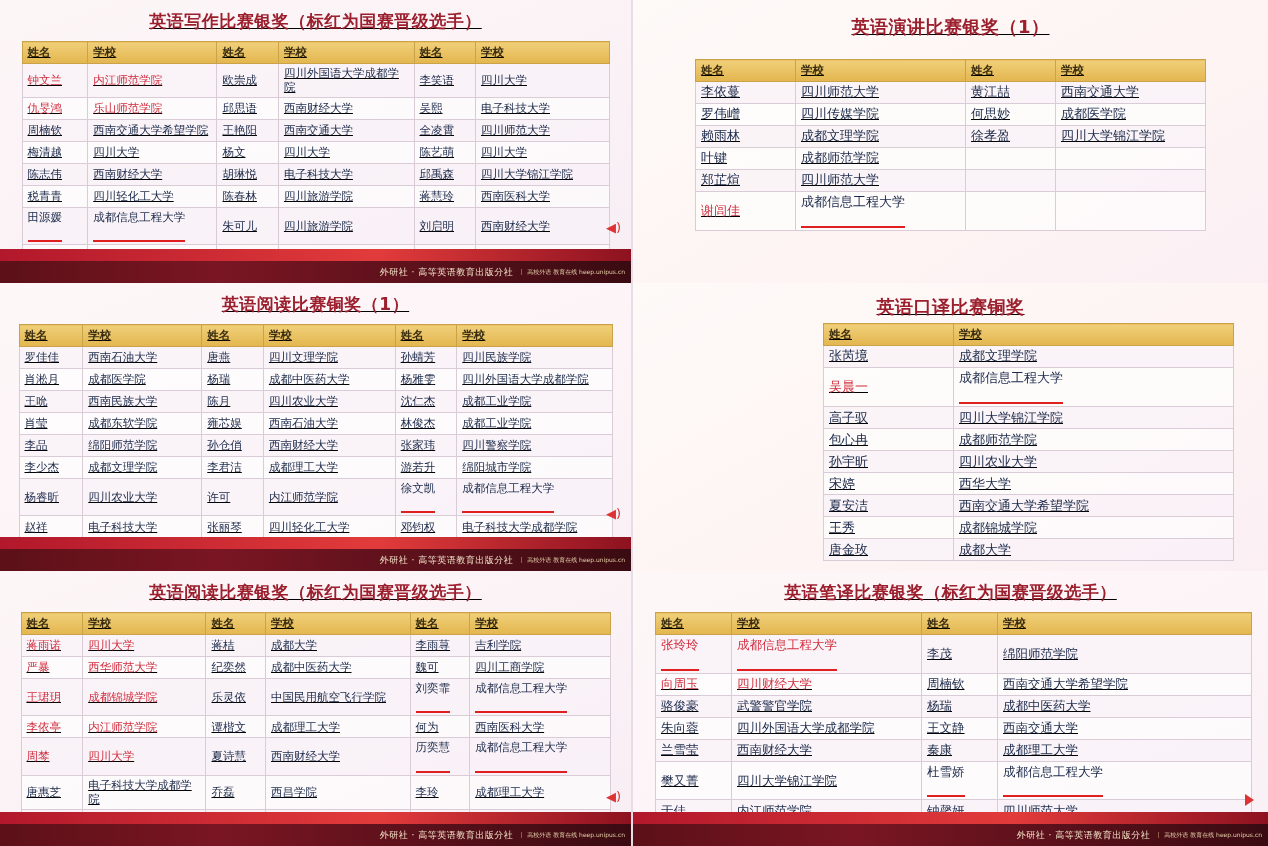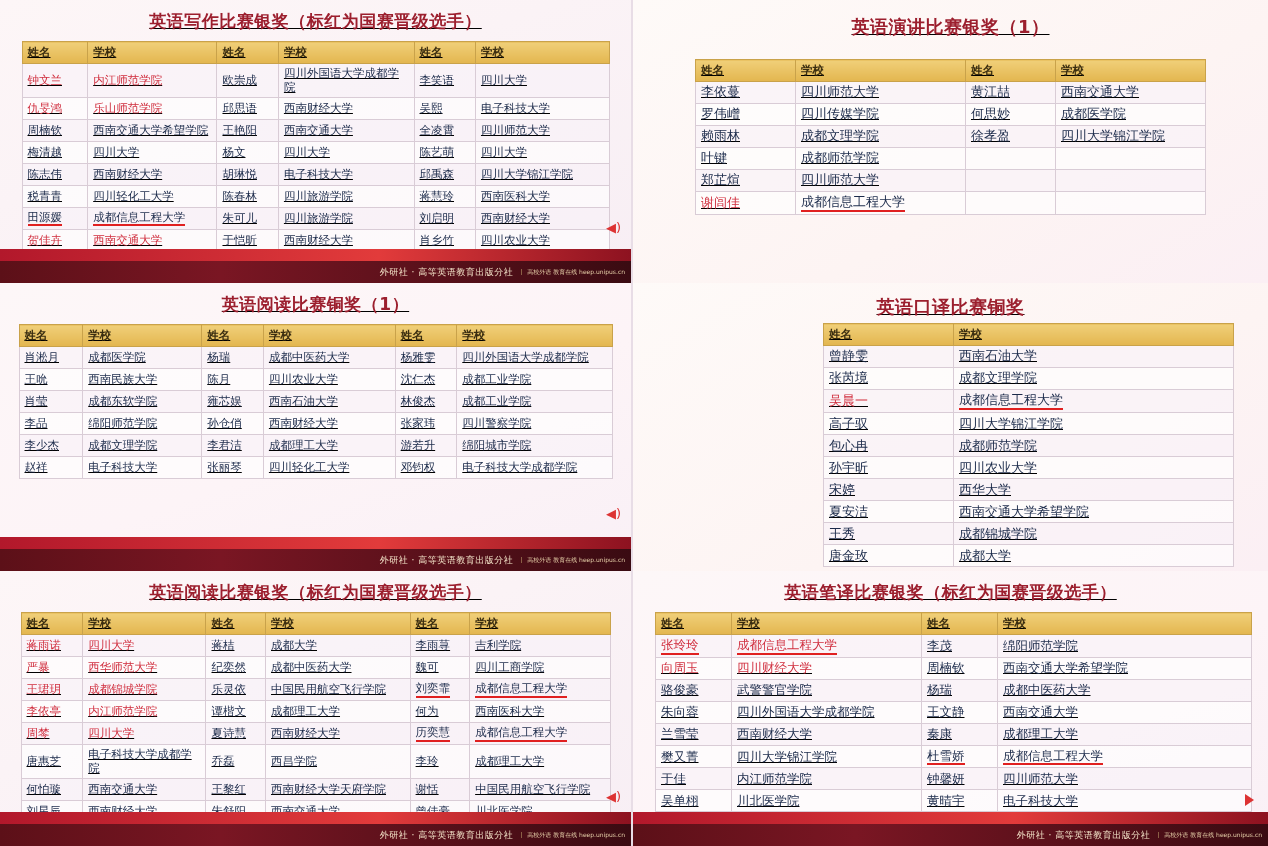--- a/index.html
+++ b/index.html
@@ -59,21 +59,21 @@
     border:1px solid #d9ccd6;
     padding:2px 5px;
     vertical-align:middle;
     line-height:1.25;
     height:17px;
     white-space:normal;
   }
   table.grd tr:nth-child(even) td{background:rgba(255,255,255,.45);}
   table.grd tr:nth-child(odd) td{background:rgba(246,238,246,.45);}
   .red{color:#d02e3e;}
-  .uline{border-bottom:2px solid #e02020;display:inline-block;padding-bottom:0px;}
+  .uline{border-bottom:2px solid #e02020;display:inline-block;padding-bottom:16px;}
 
   
   .footer{
     position:absolute;left:0;right:0;bottom:0;
     height:22px;
     background:linear-gradient(90deg,#5c1018 0%,#7a1623 35%,#3a0b12 100%);
     color:#f3e3c8;
     font-size:9px;
     display:flex;align-items:center;justify-content:flex-end;
     padding-right:6px;
@@ -297,20 +297,28 @@
               <th>姓名</th>
               <th>学校</th>
               <th>姓名</th>
               <th>学校</th>
               <th>姓名</th>
               <th>学校</th>
             </tr>
           </thead>
           <tbody>
             <tr>
+              <td>罗佳佳</td>
+              <td>西南石油大学</td>
+              <td>唐燕</td>
+              <td>四川文理学院</td>
+              <td>孙蜻芳</td>
+              <td>四川民族学院</td>
+            </tr>
+            <tr>
               <td>肖淞月</td>
               <td>成都医学院</td>
               <td>杨瑞</td>
               <td>成都中医药大学</td>
               <td>杨雅雯</td>
               <td>四川外国语大学成都学院</td>
             </tr>
             <tr>
               <td>王吮</td>
               <td>西南民族大学</td>
@@ -335,20 +343,28 @@
               <td>张家玮</td>
               <td>四川警察学院</td>
             </tr>
             <tr>
               <td>李少杰</td>
               <td>成都文理学院</td>
               <td>李君洁</td>
               <td>成都理工大学</td>
               <td>游若升</td>
               <td>绵阳城市学院</td>
+            </tr>
+            <tr>
+              <td>杨睿昕</td>
+              <td>四川农业大学</td>
+              <td>许可</td>
+              <td>内江师范学院</td>
+              <td><span class="uline">徐文凯</span></td>
+              <td><span class="uline">成都信息工程大学</span></td>
             </tr>
             <tr>
               <td>赵祥</td>
               <td>电子科技大学</td>
               <td>张丽琴</td>
               <td>四川轻化工大学</td>
               <td>邓钧权</td>
               <td>电子科技大学成都学院</td>
             </tr>
           </tbody>
@@ -371,24 +387,20 @@
             <col style="width:130px">
             <col style="width:280px">
           </colgroup>
       <thead>
             <tr>
               <th>姓名</th>
               <th>学校</th>
             </tr>
           </thead>
           <tbody>
-            <tr>
-              <td>曾静雯</td>
-              <td>西南石油大学</td>
-            </tr>
             <tr>
               <td>张芮境</td>
               <td>成都文理学院</td>
             </tr>
             <tr>
               <td class="red">吴晨一</td>
               <td><span class="uline">成都信息工程大学</span></td>
             </tr>
             <tr>
               <td>高子驭</td>

